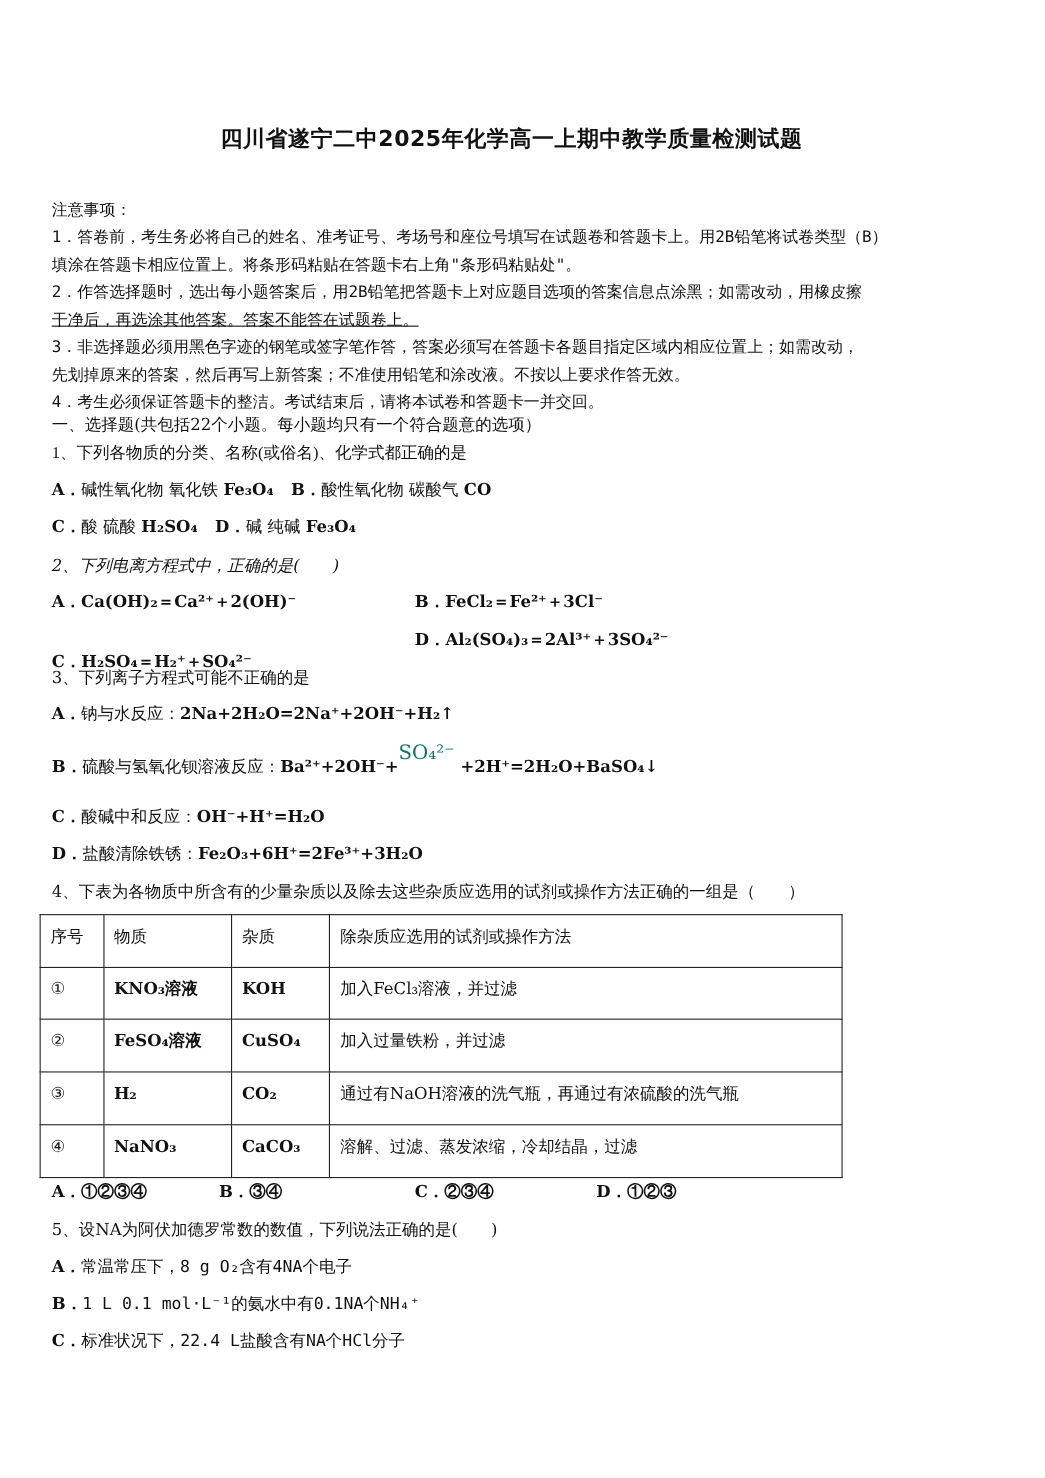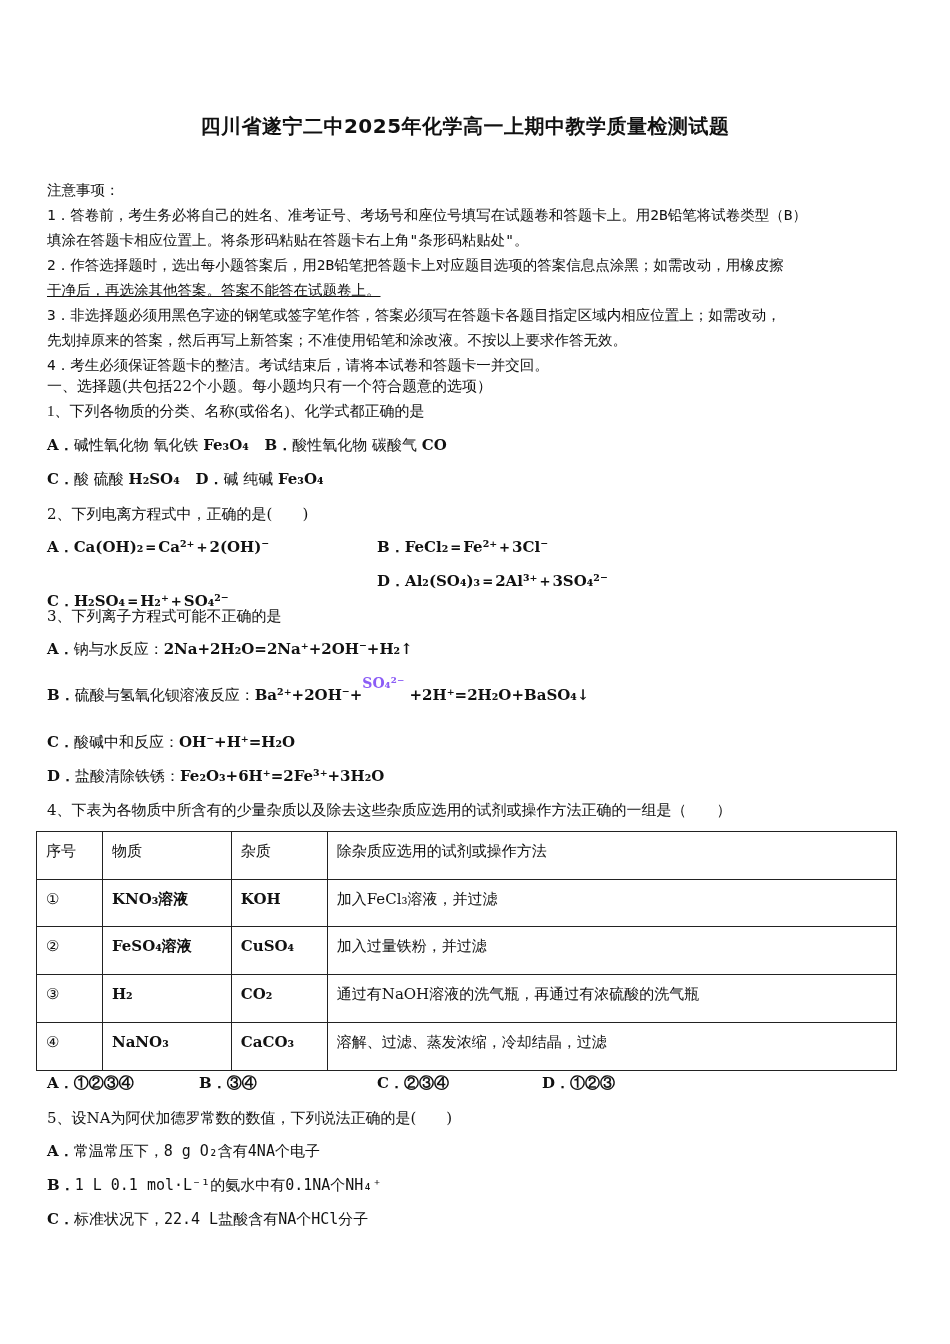--- a/index.html
+++ b/index.html
@@ -17,23 +17,23 @@
   .notice {
     font-family: "DejaVu Sans Mono", "Liberation Mono", monospace;
     font-size: 14.5px; left: 47px; margin-top: 28px;
   }
   .q {
     font-size: 15px; left: 47px;
     font-family: "DejaVu Serif", "Liberation Serif", serif;
   }
   .opt { font-size: 15px; font-weight: bold; }
   .opt .zh { font-weight: normal; }
-  .so4big { font-size: 14px; font-weight: bold; color: #8b5cf6; position: relative; top: -12px; }
+  .so4big { font-size: 18px; font-weight: normal; color: #0f766e; position: relative; top: -12px; }
   table.tbl {
-    position: absolute; left: 36px; top: 831px; width: 861px;
+    position: absolute; left: 36px; top: 831px; width: 730px;
     border-collapse: collapse; font-size: 15px;
   }
   table.tbl td {
     border: 1.5px solid #222; height: 44px; padding: 0 0 0 9px;
     vertical-align: top; padding-top: 10px; box-sizing: border-box;
   }
   table.tbl td.bold { font-weight: bold; }
   .mono { font-family: "DejaVu Sans Mono", "Liberation Mono", monospace; }
 </style>
 </head>
@@ -55,21 +55,21 @@
 <div class="abs q" style="top:402px;font-family:Liberation Serif, serif;">1、下列各物质的分类、名称(或俗名)、化学式都正确的是</div>
 <div class="abs opt" style="left:47px; top:436px;">
   <span>A．</span><span class="zh">碱性氧化物  氧化铁  </span><span>Fe₃O₄</span>
   &nbsp;&nbsp;<span>B．</span><span class="zh">酸性氧化物  碳酸气  </span><span>CO</span>
 </div>
 <div class="abs opt" style="left:47px; top:470px;">
   <span>C．</span><span class="zh">酸  硫酸  </span><span>H₂SO₄</span>
   &nbsp;&nbsp;<span>D．</span><span class="zh">碱  纯碱  </span><span>Fe₃O₄</span>
 </div>
 
-<div class="abs q" style="top:505px;">2、下列电离方程式中，正确的是(　　)</div>
+<div class="abs q" style="top:505px;font-style:italic;">2、下列电离方程式中，正确的是(　　)</div>
 <div class="abs opt" style="left:47px; top:538px;">A．Ca(OH)₂＝Ca²⁺＋2(OH)⁻</div>
 <div class="abs opt" style="left:377px; top:538px;">B．FeCl₂＝Fe²⁺＋3Cl⁻</div>
 <div class="abs opt" style="left:47px; top:572px;margin-top:20px;">C．H₂SO₄＝H₂⁺＋SO₄²⁻</div>
 <div class="abs opt" style="left:377px; top:572px;">D．Al₂(SO₄)₃＝2Al³⁺＋3SO₄²⁻</div>
 
 <div class="abs q" style="top:607px;">3、下列离子方程式可能不正确的是</div>
 <div class="abs opt" style="left:47px; top:640px;">
   <span>A．</span><span class="zh">钠与水反应：</span><span>2Na+2H₂O=2Na⁺+2OH⁻+H₂↑</span>
 </div>
 <div class="abs opt" style="left:47px; top:686px;">

